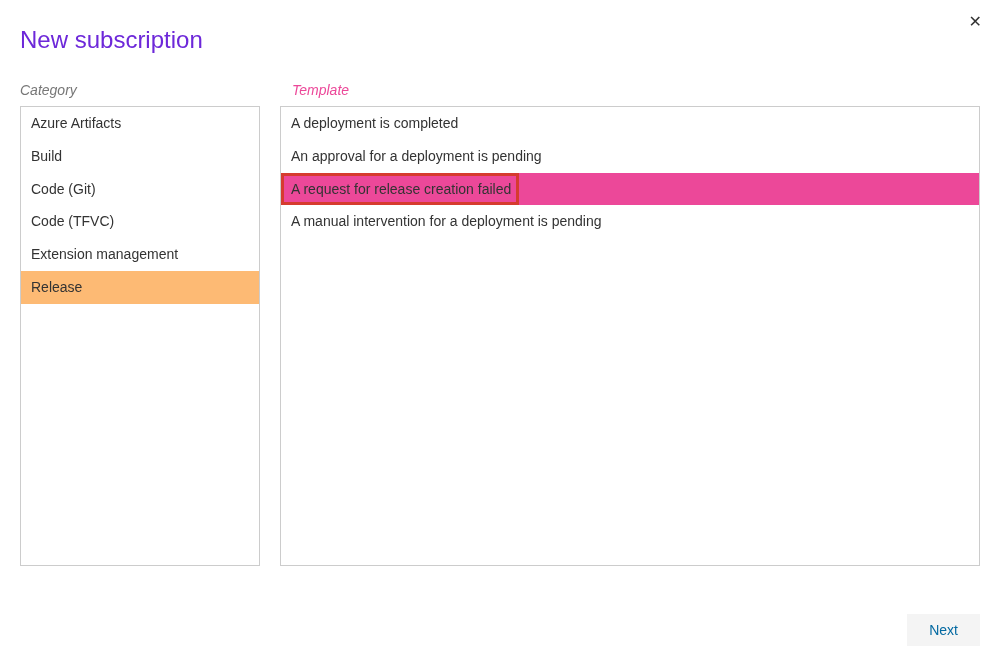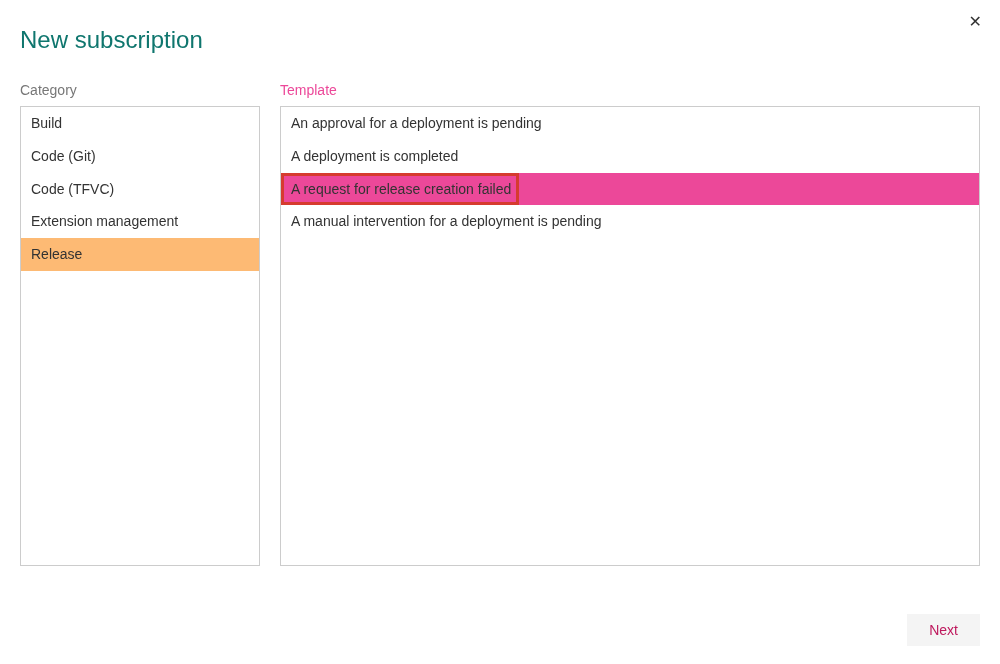--- a/index.html
+++ b/index.html
@@ -30,28 +30,29 @@
       border: none;
       cursor: pointer;
       padding: 4px;
       color: #333;
       font-size: 16px;
       line-height: 1;
     }
     .dialog-title {
       font-size: 24px;
       font-weight: 300;
-      color: #0f766e;
+      color: #6d28d9;
       margin-bottom: 28px;
       margin-top: 6px;
     }
     .section-labels {
       display: flex;
-      gap: 20px;
+      gap: 32px;
       margin-bottom: 8px;
+      font-style: italic;
     }
     .label-category {
       width: 240px;
       color: #777;
       font-size: 14px;
     }
     .label-template {
       flex: 1;
       color: #ec4899;
       font-size: 14px;
@@ -111,21 +112,21 @@
       display: flex;
       justify-content: flex-end;
       gap: 10px;
       padding: 16px 0 18px 0;
     }
     .btn {
       background: #f4f4f4;
       border: none;
       padding: 8px 22px;
       font-size: 14px;
-      color: #be185d;
+      color: #0369a1;
       cursor: pointer;
       font-family: inherit;
     }
   </style>
 </head>
 <body>
 
 <div class="dialog">
 
   <button class="close-btn">
@@ -134,30 +135,31 @@
 
   <h1 class="dialog-title">New subscription</h1>
 
   <div class="section-labels">
     <div class="label-category">Category</div>
     <div class="label-template">Template</div>
   </div>
 
   <div class="panels">
     <div class="panel panel-left">
+      <div class="list-item">Azure Artifacts</div>
       <div class="list-item">Build</div>
       <div class="list-item">Code (Git)</div>
       <div class="list-item">Code (TFVC)</div>
       <div class="list-item">Extension management</div>
       <div class="list-item selected">Release</div>
     </div>
 
     <div class="panel panel-right">
+      <div class="template-item">A deployment is completed</div>
       <div class="template-item">An approval for a deployment is pending</div>
-      <div class="template-item">A deployment is completed</div>
       <div class="template-item selected" style="position:relative;">
         <span>A request for release creation failed</span>
         <span class="red-highlight"></span>
       </div>
       <div class="template-item">A manual intervention for a deployment is pending</div>
     </div>
   </div>
 
   <div class="footer">
     <button class="btn">Next</button>

